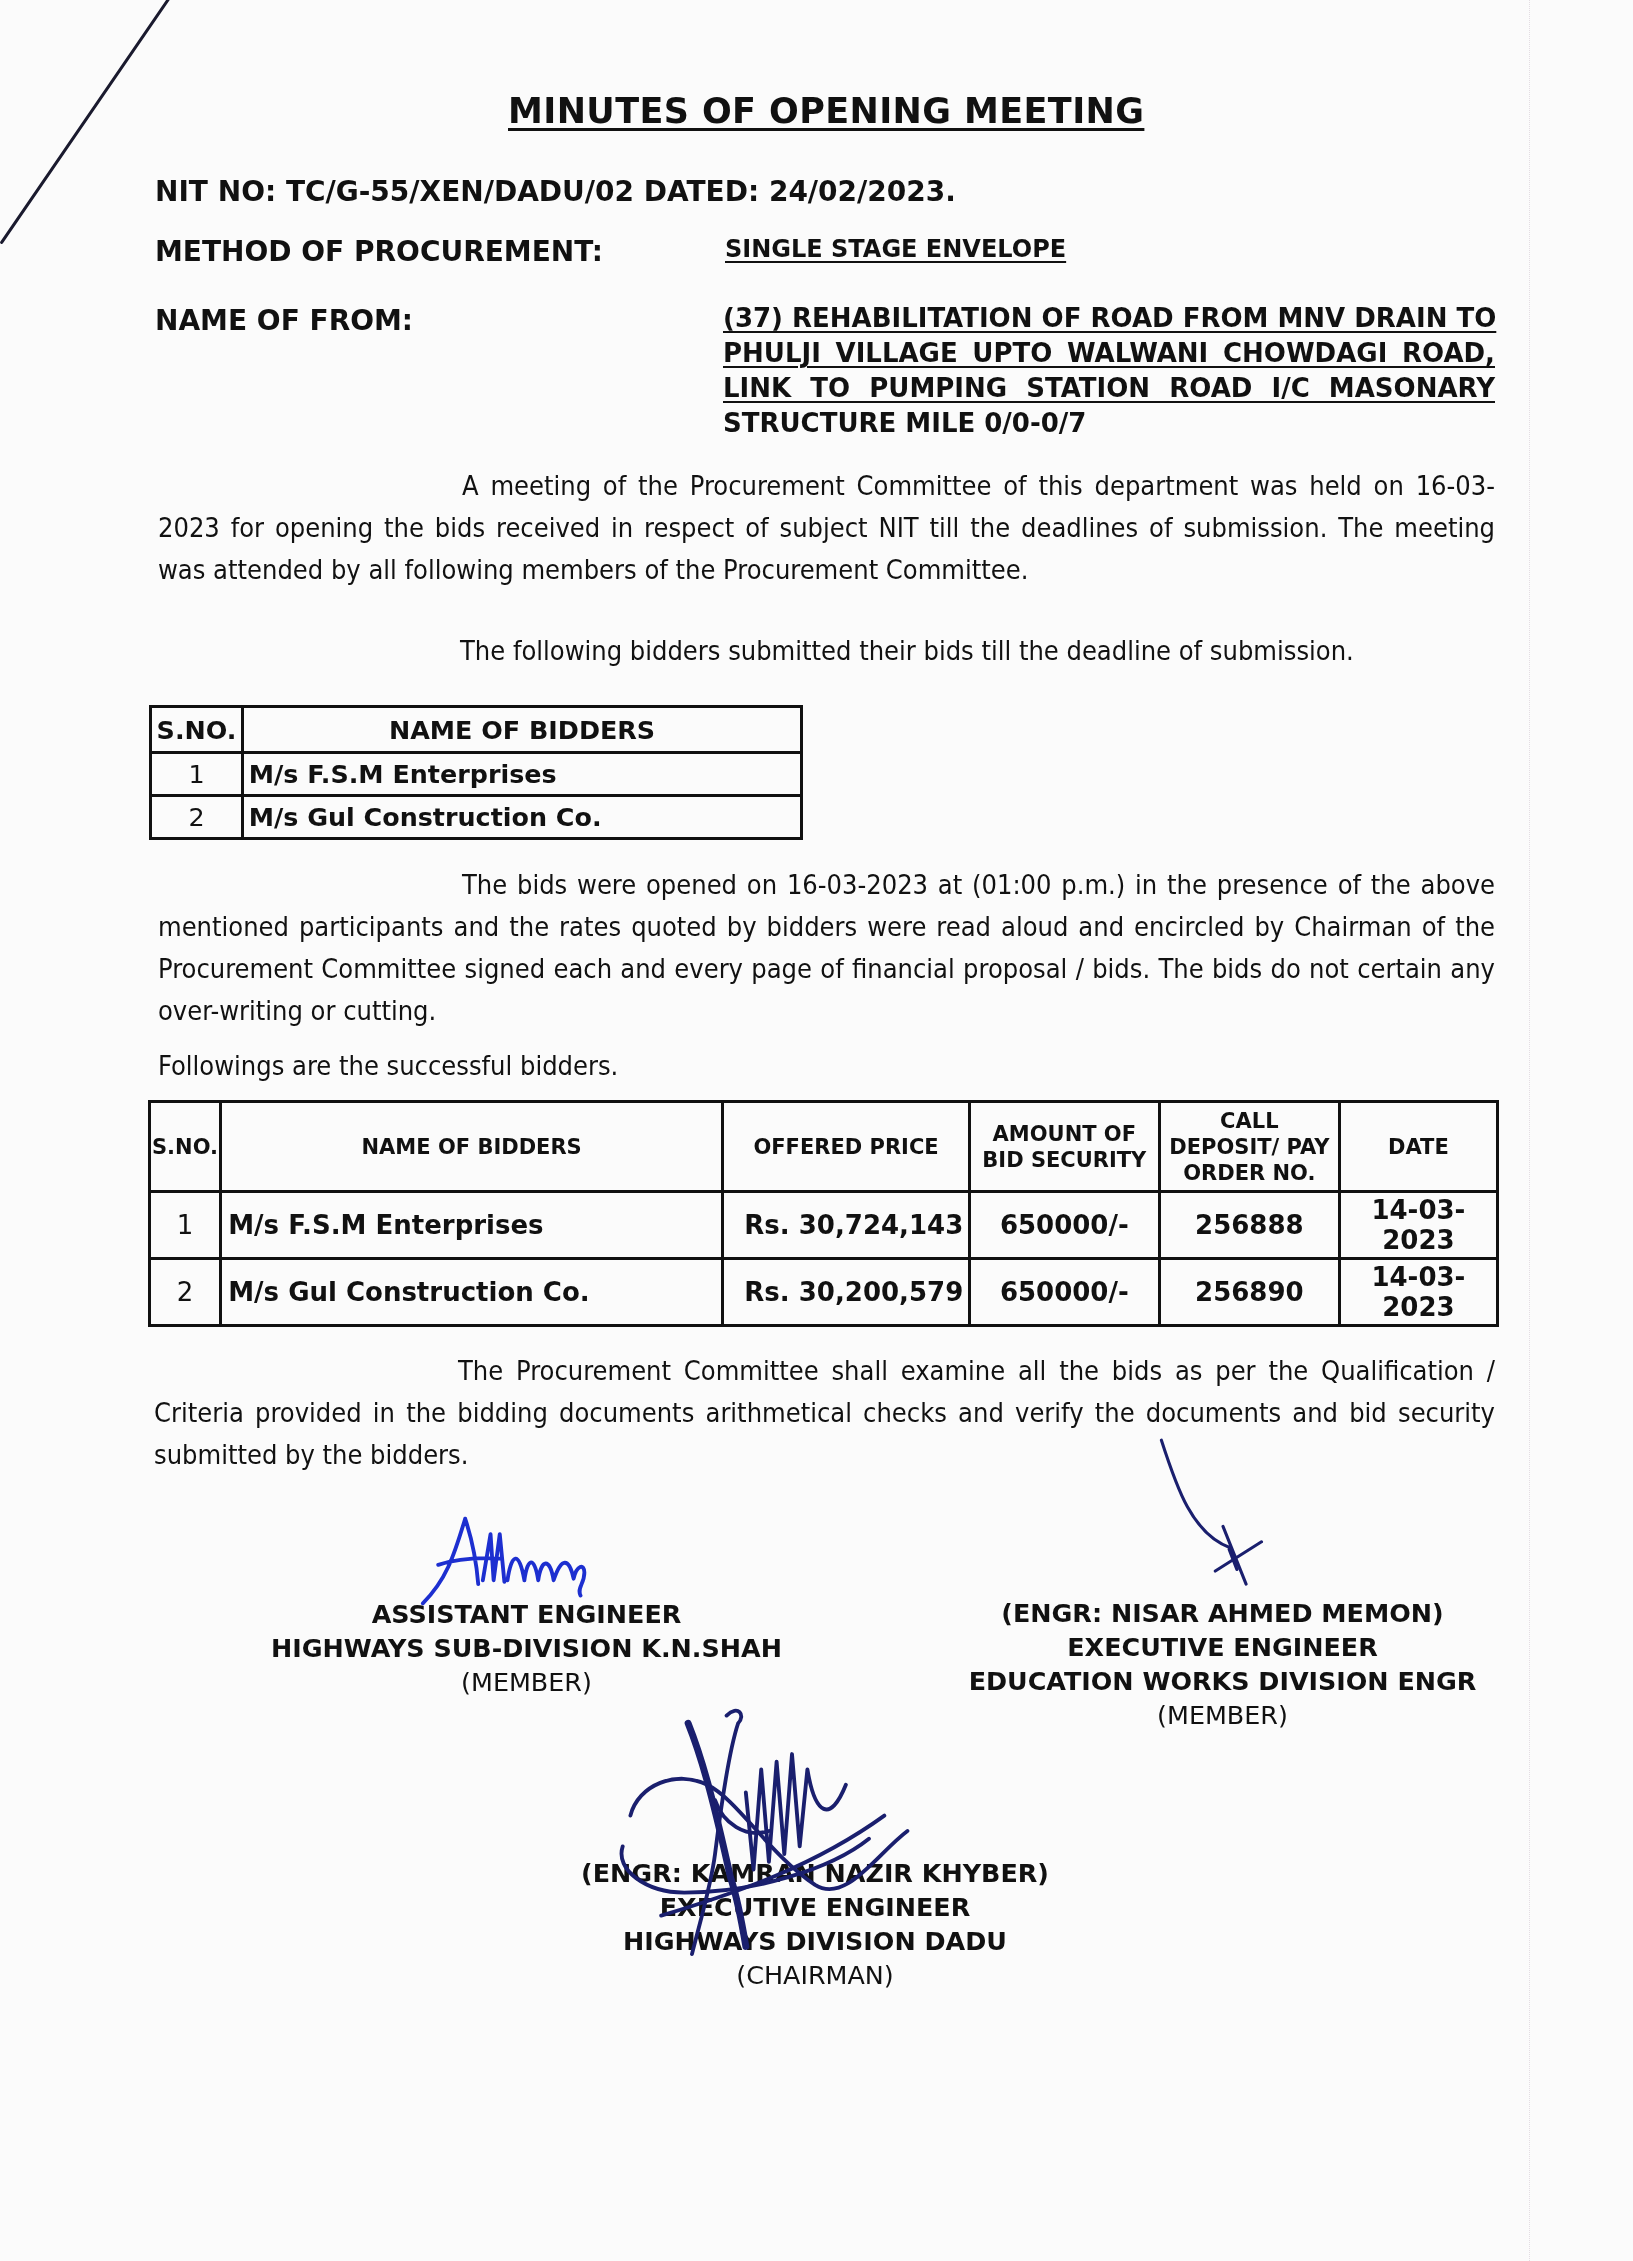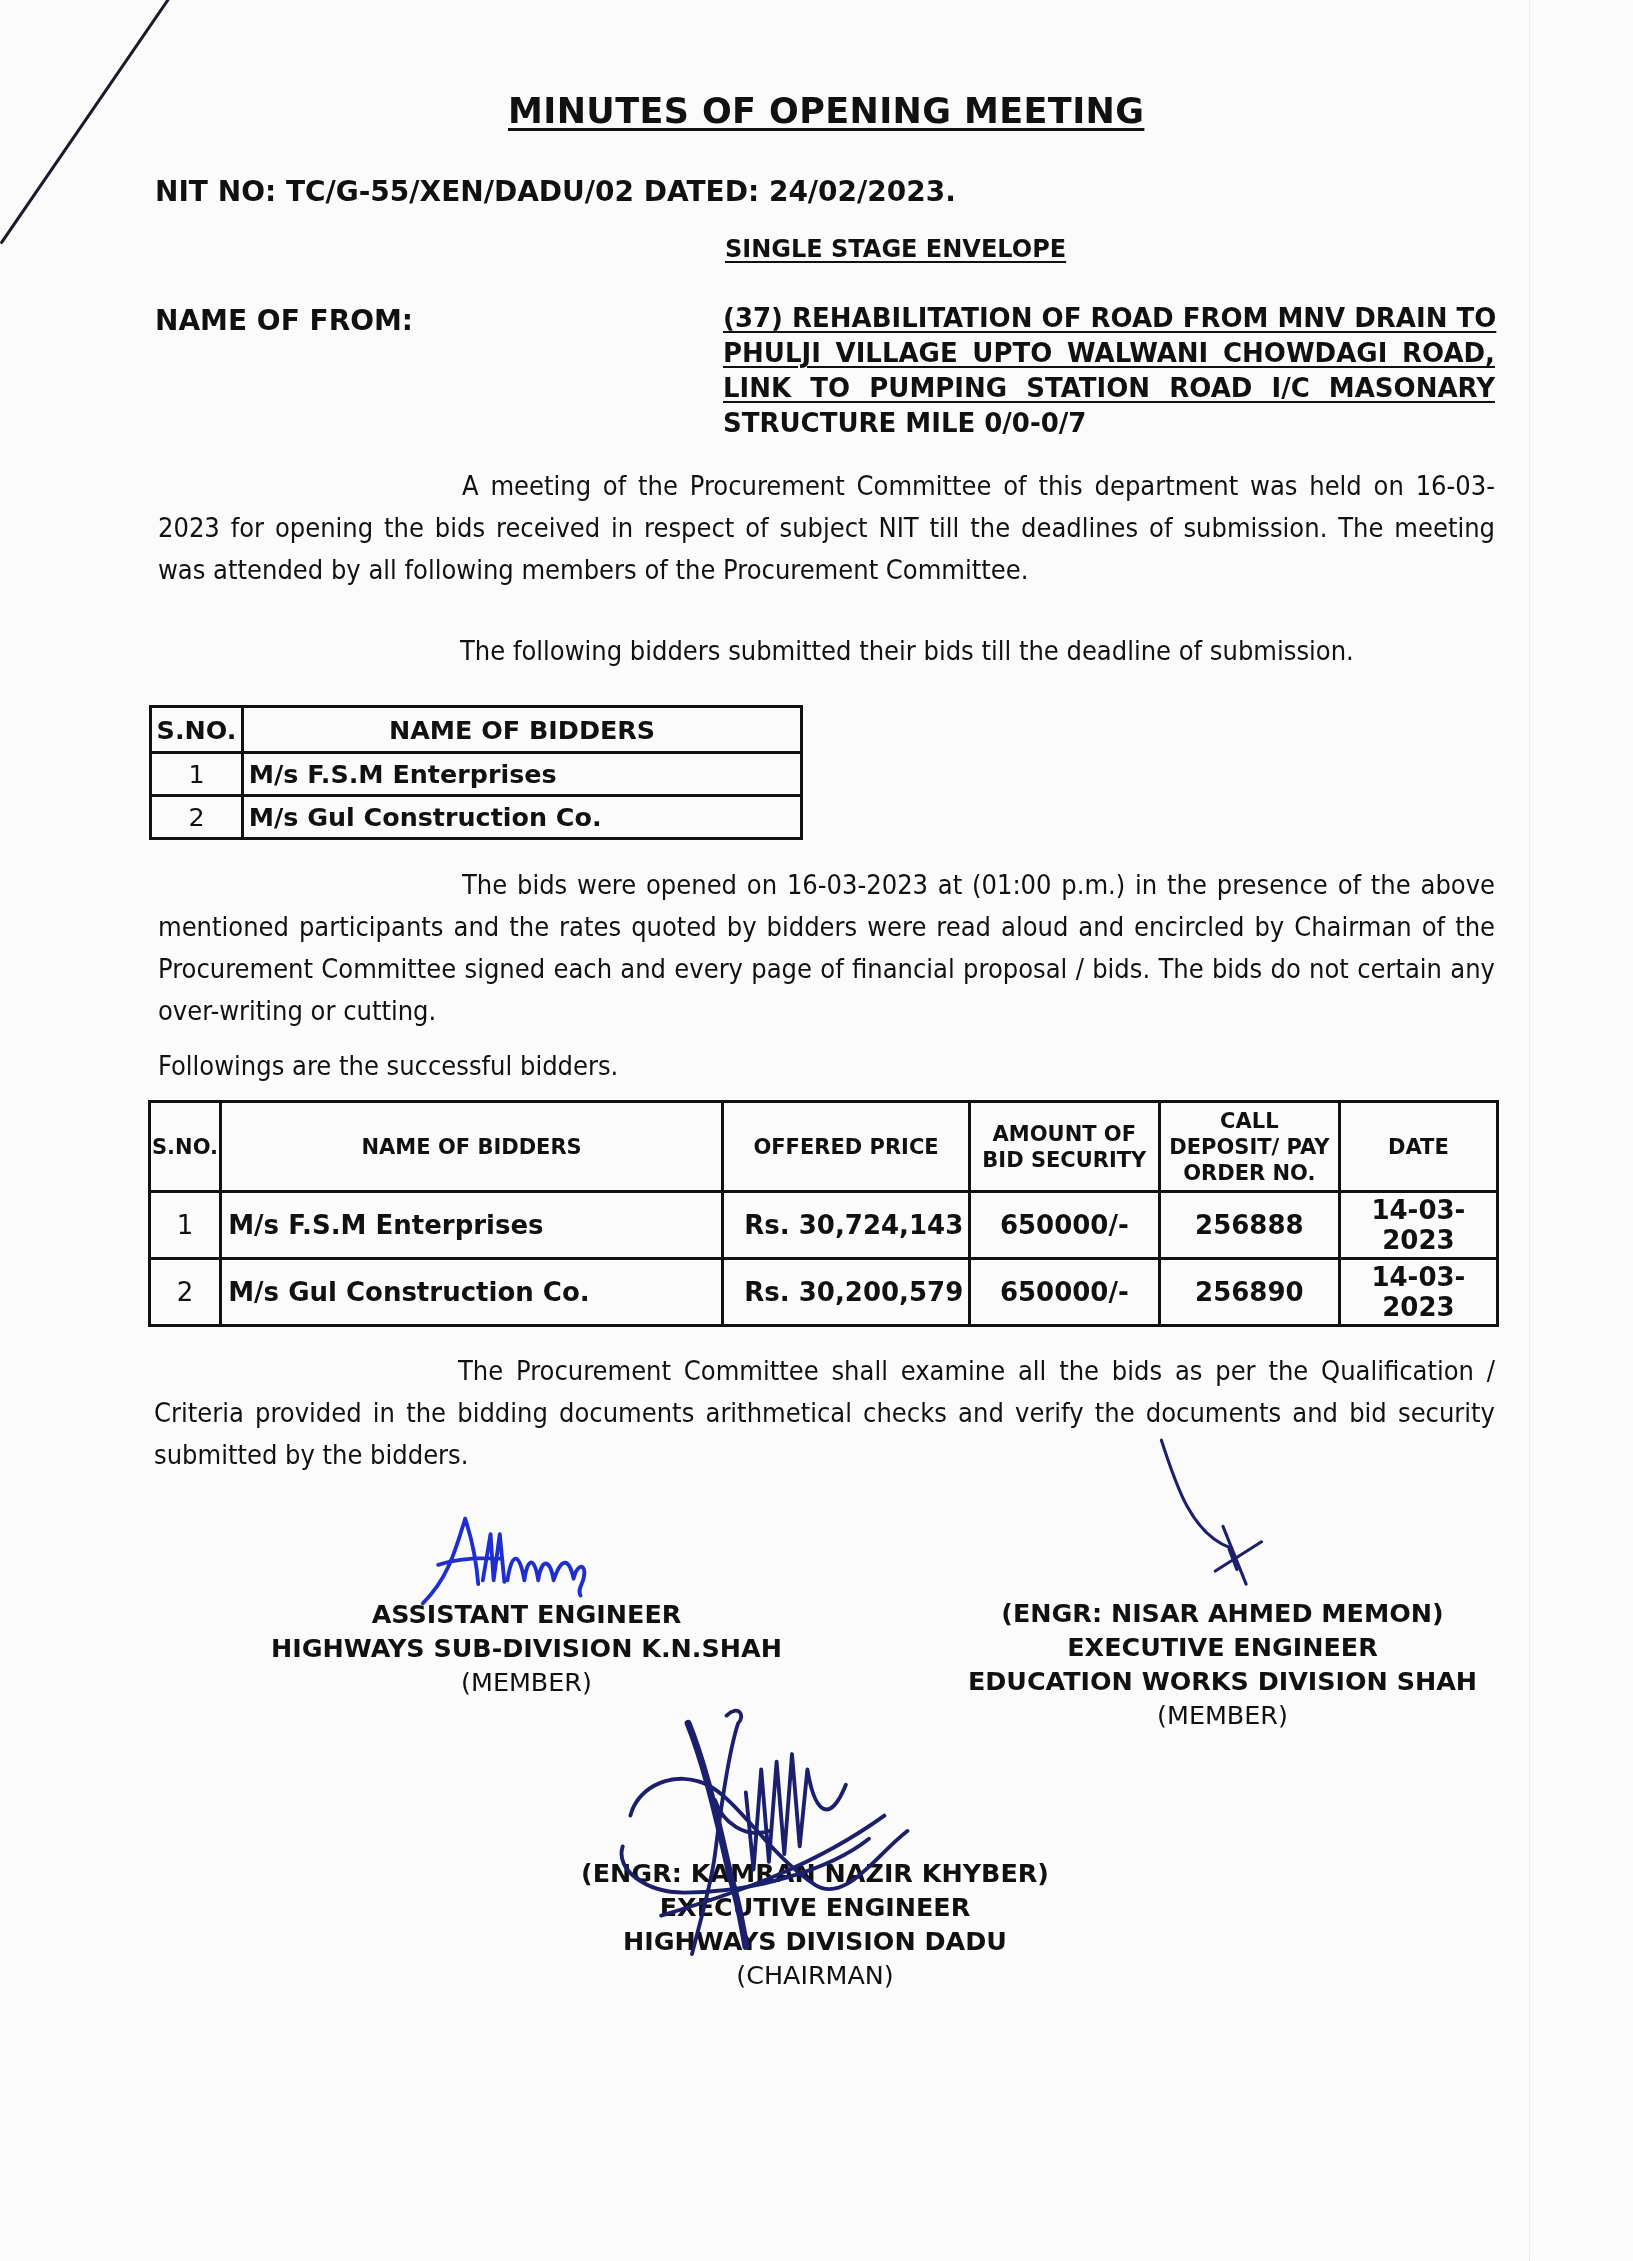--- a/index.html
+++ b/index.html
@@ -82,20 +82,21 @@
   <div class="fold"></div>
 
   <svg class="corner-mark" width="185" height="254" viewBox="0 0 240 330">
     <line x1="218" y1="0" x2="2" y2="315" stroke="#1a1a2e" stroke-width="4" stroke-linecap="round"></line>
   </svg>
 
   <div class="title">MINUTES OF OPENING MEETING</div>
 
   <div class="meta-line" style="top:175px;">NIT NO: TC/G-55/XEN/DADU/02 DATED: 24/02/2023.</div>
 
+  <div class="meta-line" style="top:235px;">METHOD OF PROCUREMENT:</div>
   <div class="meta-value u" style="top:235px;">SINGLE STAGE ENVELOPE</div>
 
   <div class="meta-line" style="top:304px;">NAME OF FROM:</div>
   <div class="work-block">
     <span class="work-line u">(37) REHABILITATION OF ROAD FROM MNV DRAIN TO</span>
     <span class="work-line u">PHULJI VILLAGE UPTO WALWANI CHOWDAGI ROAD,</span>
     <span class="work-line u">LINK TO PUMPING STATION ROAD I/C MASONARY</span>
     <span class="work-line last">STRUCTURE MILE 0/0-0/7</span>
   </div>
 
@@ -167,21 +168,21 @@
     <span class="b">HIGHWAYS SUB-DIVISION K.N.SHAH</span>
     <span class="r">(MEMBER)</span>
   </div>
 
   <svg class="sig-svg" style="left:1146px; top:1434px;" width="154" height="154" viewBox="0 0 200 200">
     <path d="M20 8 C40 70 60 130 110 148 M100 120 L130 195 M90 178 L150 140 M108 150 L118 176" fill="none" stroke="#1a1f6e" stroke-width="4" stroke-linecap="round"></path>
   </svg>
   <div class="sig-block" style="left:961px; top:1596px; width:523px;">
     <span class="b">(ENGR: NISAR AHMED MEMON)</span>
     <span class="b">EXECUTIVE ENGINEER</span>
-    <span class="b">EDUCATION WORKS DIVISION SHAH</span>
+    <span class="b">EDUCATION WORKS DIVISION ENGR</span>
     <span class="r">(MEMBER)</span>
   </div>
 
   <div class="sig-block" style="left:569px; top:1856px; width:492px;">
     <span class="b">(ENGR: KAMRAN NAZIR KHYBER)</span>
     <span class="b">EXECUTIVE ENGINEER</span>
     <span class="b">HIGHWAYS DIVISION DADU</span>
     <span class="r">(CHAIRMAN)</span>
   </div>
   <svg class="sig-svg" style="left:615px; top:1700px;" width="354" height="262" viewBox="0 0 460 340">

